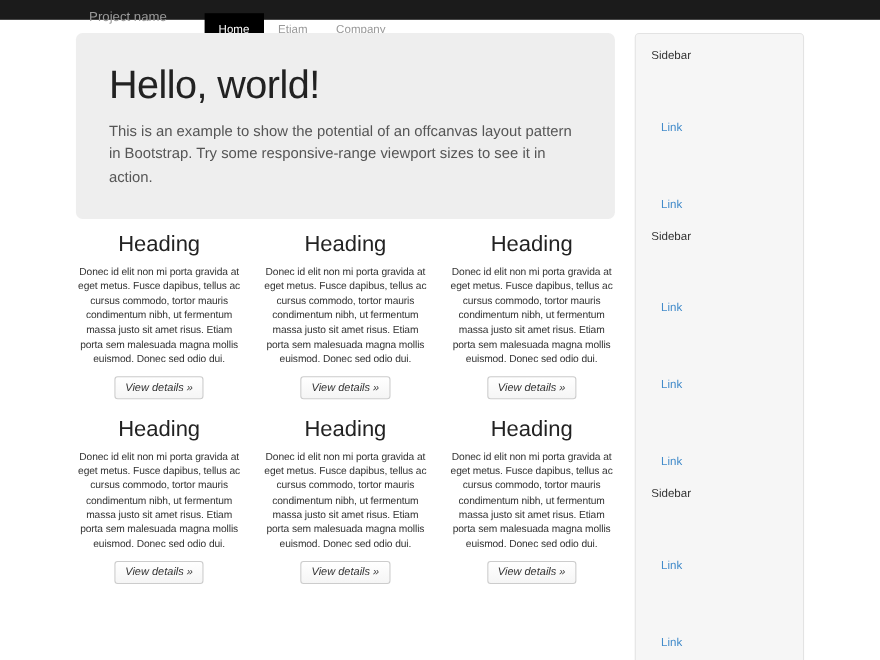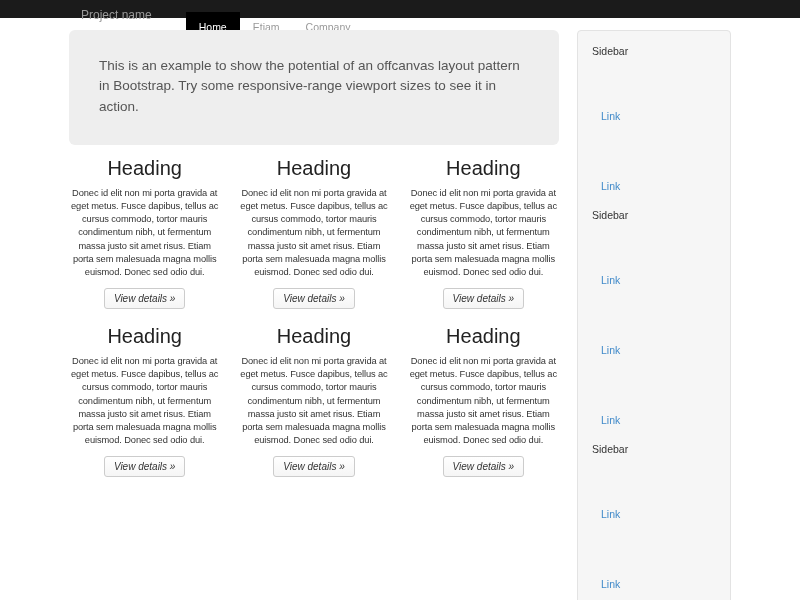--- a/index.html
+++ b/index.html
@@ -166,20 +166,21 @@
     </ul>
   </div>
 </nav>
 
 <div class="container">
   <div class="content-row">
 
     <div class="main-col">
 
       <div class="jumbotron">
+        <h1>Hello, world!</h1>
         <p>This is an example to show the potential of an offcanvas layout pattern in Bootstrap. Try some responsive-range viewport sizes to see it in action.</p>
       </div>
 
       <div class="cards">
 
         <div class="card">
           <h2>Heading</h2>
           <p>Donec id elit non mi porta gravida at eget metus. Fusce dapibus, tellus ac cursus commodo, tortor mauris condimentum nibh, ut fermentum massa justo sit amet risus. Etiam porta sem malesuada magna mollis euismod. Donec sed odio dui.</p>
           <a class="btn">View details »</a>
         </div>

